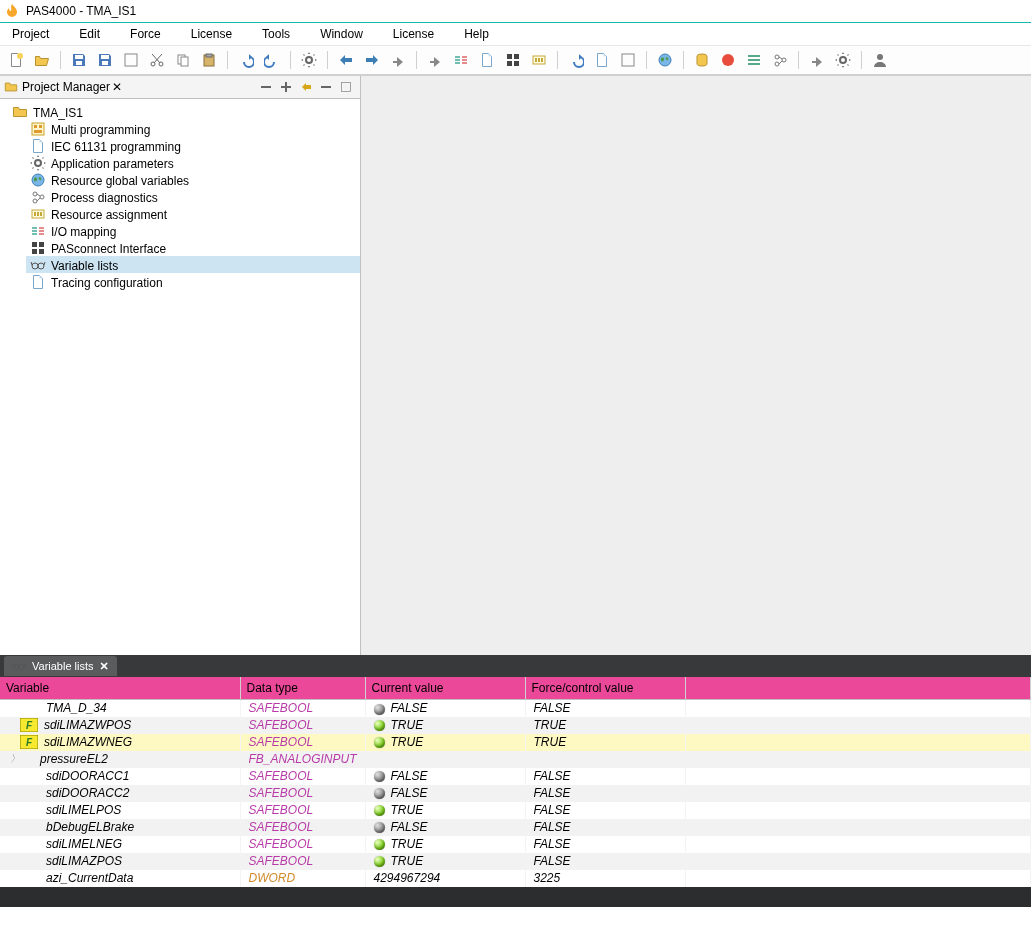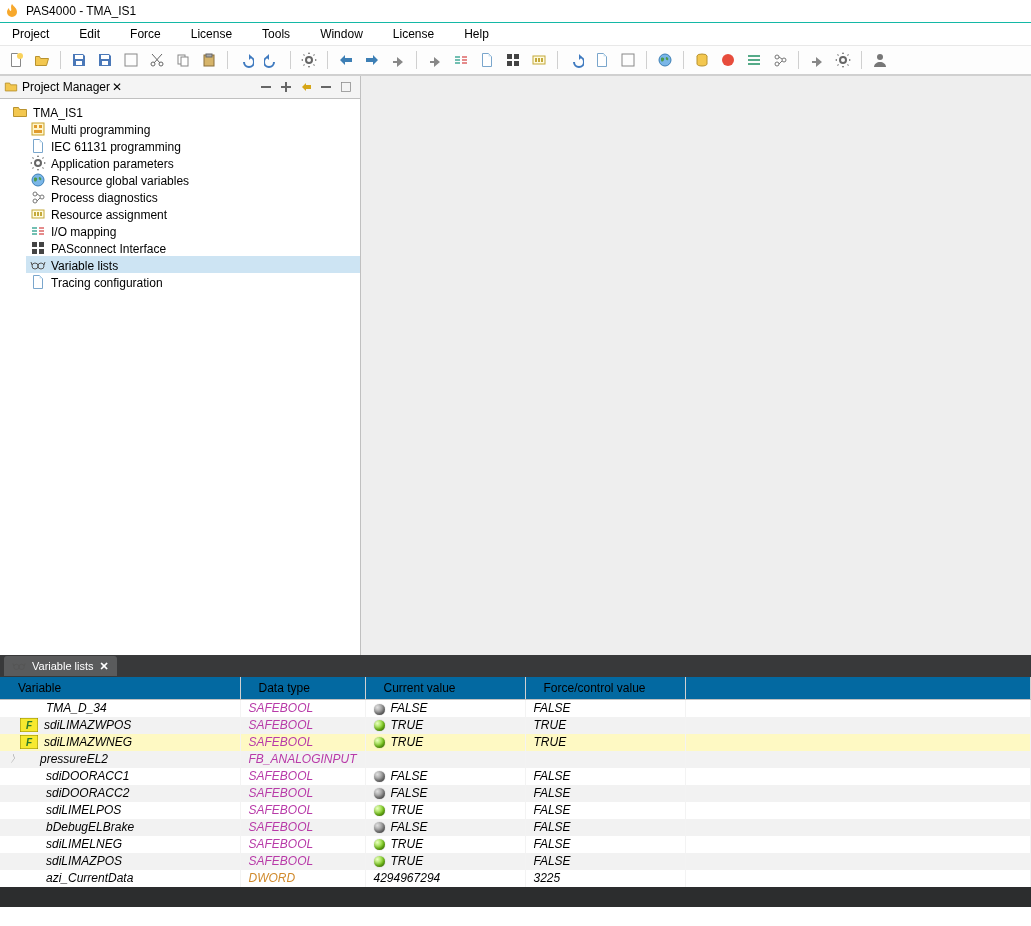--- a/index.html
+++ b/index.html
@@ -23,21 +23,21 @@
   .node.selected { background:#cde4f3; }
   .node .icon { width:16px; height:16px; display:flex; align-items:center; justify-content:center; }
   .children { padding-left:18px; }
   .content-area { flex:1; background:#eeeeee; }
 
   .varlists-tabbar { display:flex; align-items:center; background:#38393a; height:22px; padding-left:4px; }
   .varlists-tab { display:flex; align-items:center; gap:6px; background:#5a5b5c; color:#fff; height:20px; padding:0 8px; font-size:11px; border-top-left-radius:3px; border-top-right-radius:3px; }
   .varlists-tab .closex { cursor:default; font-weight:bold; }
 
   .var-table { width:100%; border-collapse:collapse; table-layout:fixed; }
-  .var-table thead th { text-align:left; font-weight:normal; padding:4px 18px; border-right:1px solid #d0d0d0; border-bottom:1px solid #c0c0c0; background:#0369a1; font-size:12px; }
+  .var-table thead th { text-align:left; font-weight:normal; padding:4px 6px; border-right:1px solid #d0d0d0; border-bottom:1px solid #c0c0c0; background:#ec4899; font-size:12px; }
   .var-table tbody tr { height:17px; }
   .var-table tbody td { padding:0 8px; border-right:1px solid #f3f3f3; font-size:12px; white-space:nowrap; overflow:hidden;font-style:italic; }
   .var-table tbody tr.normal { background:#fff; }
   .var-table tbody tr.gray { background:#f2f2f2; }
   .var-table tbody tr.sel { background:#fef9c3; }
   .dt-safebool { color:#b83aa8; }
   .dt-fb { color:#b83aa8; }
   .dt-dword { color:#d08a2c; }
   .varname-cell { display:flex; align-items:center; gap:2px; padding-left:38px; }
   .varname-cell .flag { margin-left:-26px; margin-right:4px; }

